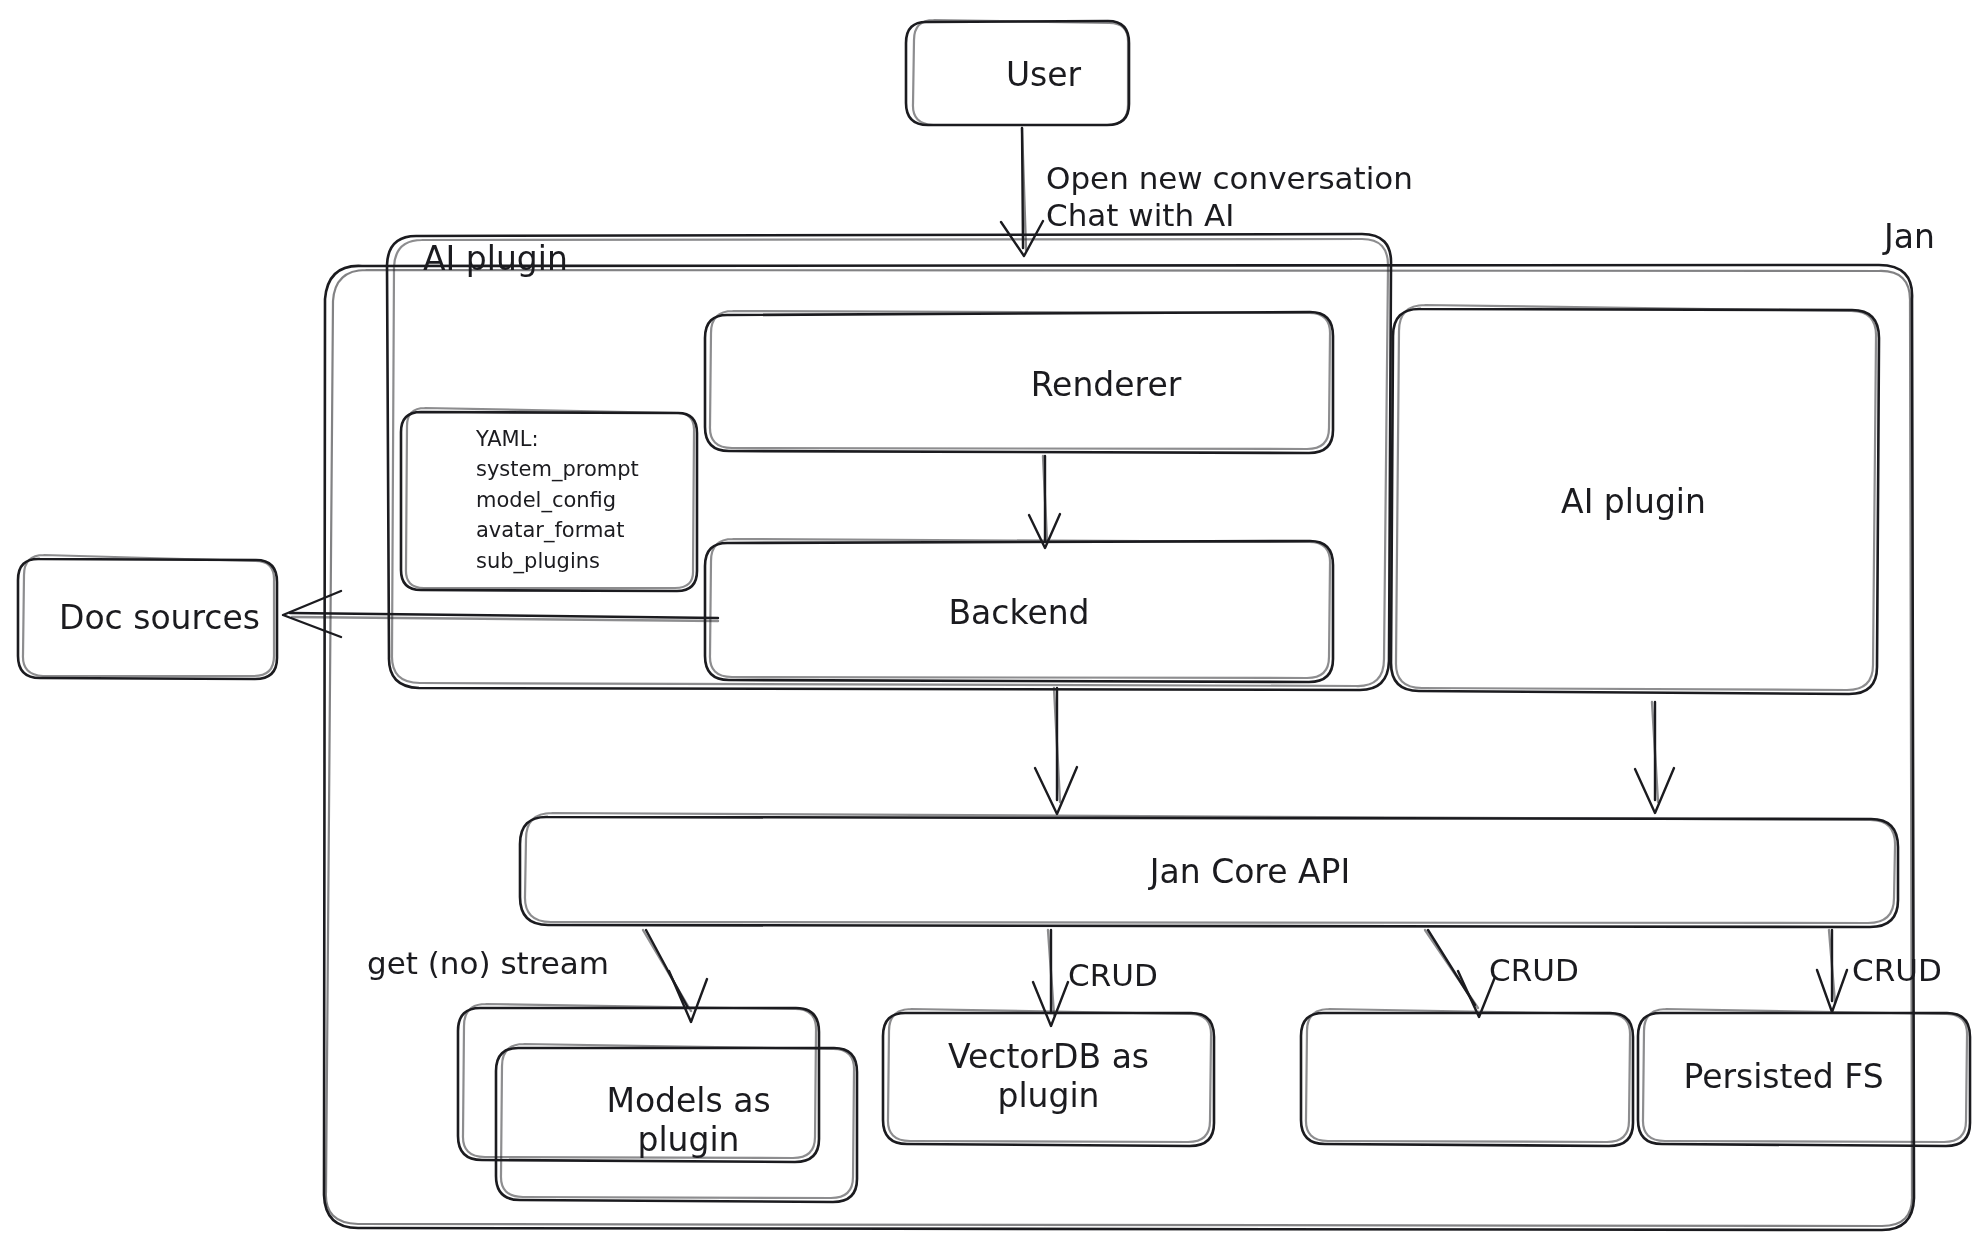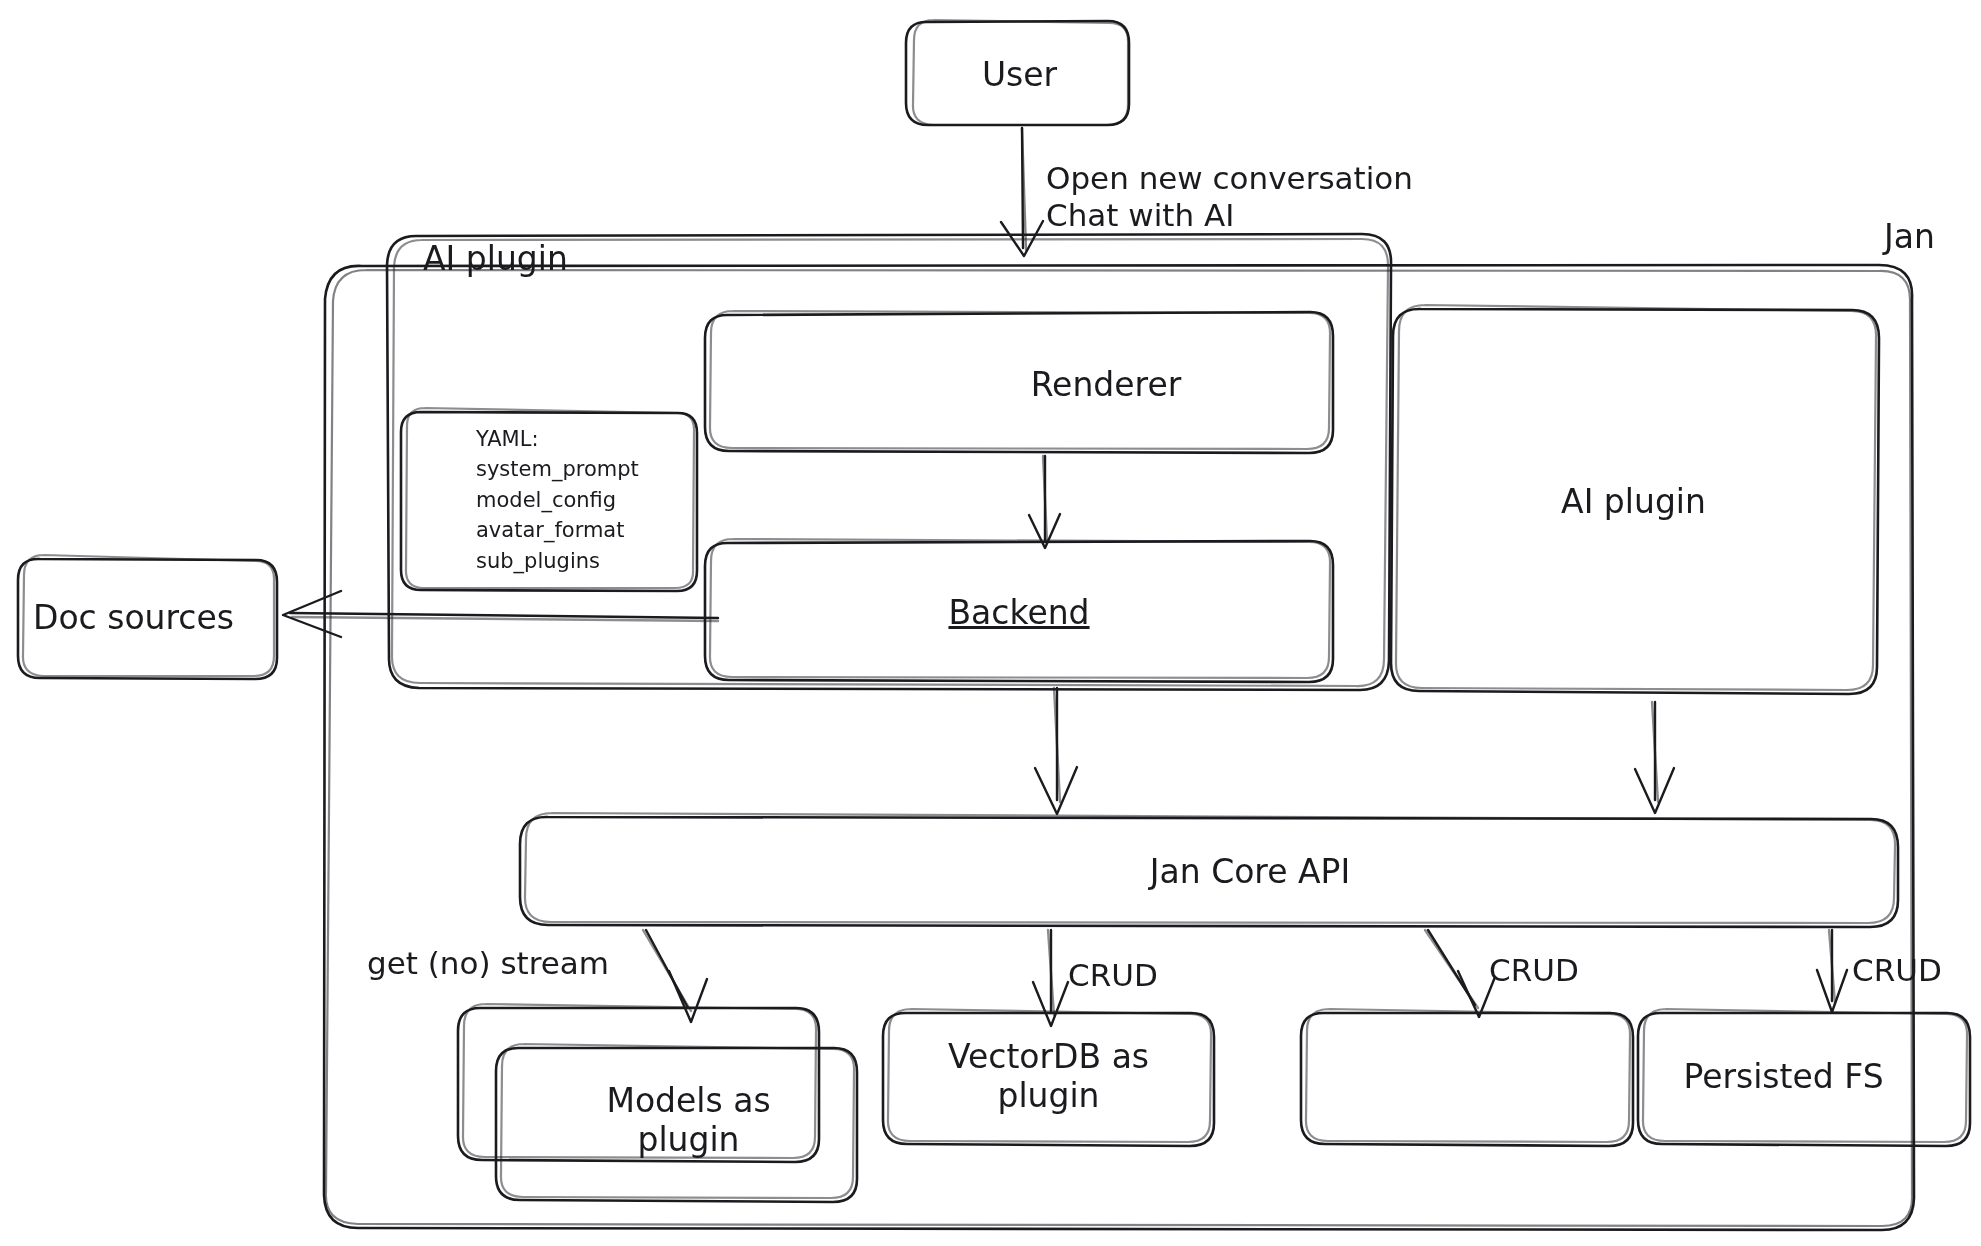--- a/index.html
+++ b/index.html
@@ -146,29 +146,29 @@
     <g>
       <path class="s b" d="M 1670 1018 q -24 -1 -24 23 L 1646 1125 q 0 24 24 24 L 1954 1151 q 24 0 24 -23 L 1978 1042 q 0 -24 -23 -24 L 1670 1018 Z" transform="translate(-8,-5)"></path>
       <path class="s b2" d="M 1674 1014 q -22 0 -22 22 L 1651 1124 q -1 22 22 22 L 1952 1147 q 22 0 22 -21 L 1975 1041 q 1 -22 -21 -22 L 1674 1014" transform="translate(-8,-5)" opacity="0.5"></path>
     </g>
   </svg>
 
   <div class="lbl group-label" style="left:1884px;top:218px;">Jan</div>
 
   <div class="lbl group-label" style="left:423px;top:240px;">AI plugin</div>
 
-  <div class="lbl node-label ctr" style="left:908px;top:23px;width:223px;height:104px;">User</div>
+  <div class="lbl node-label ctr" style="left:908px;top:23px;width:223px;height:104px;padding-left:24px;">User</div>
 
   <div class="lbl node-label ctr" style="left:732px;top:315px;width:748px;height:140px;text-align:center;">Renderer</div>
 
-  <div class="lbl node-label ctr" style="left:705px;top:543px;width:628px;height:140px;text-decoration:underline;">Backend</div>
+  <div class="lbl node-label ctr" style="left:705px;top:543px;width:628px;height:140px;">Backend</div>
 
   <div class="lbl node-label ctr" style="left:1391px;top:309px;width:485px;height:386px;">AI plugin</div>
 
-  <div class="lbl node-label ctr" style="left:4px;top:559px;width:259px;height:119px;">Doc sources</div>
+  <div class="lbl node-label ctr" style="left:30px;top:559px;width:259px;height:119px;">Doc sources</div>
 
   <div class="lbl node-label ctr" style="left:520px;top:817px;width:1378px;height:110px;margin-left:41px;">Jan Core API</div>
 
   <div class="lbl node-label ctr" style="left:520px;top:1048px;width:337px;height:146px;">Models as
 plugin</div>
 
   <div class="lbl node-label ctr" style="left:883px;top:1011px;width:331px;height:132px;">VectorDB as
 plugin</div>
 
 

